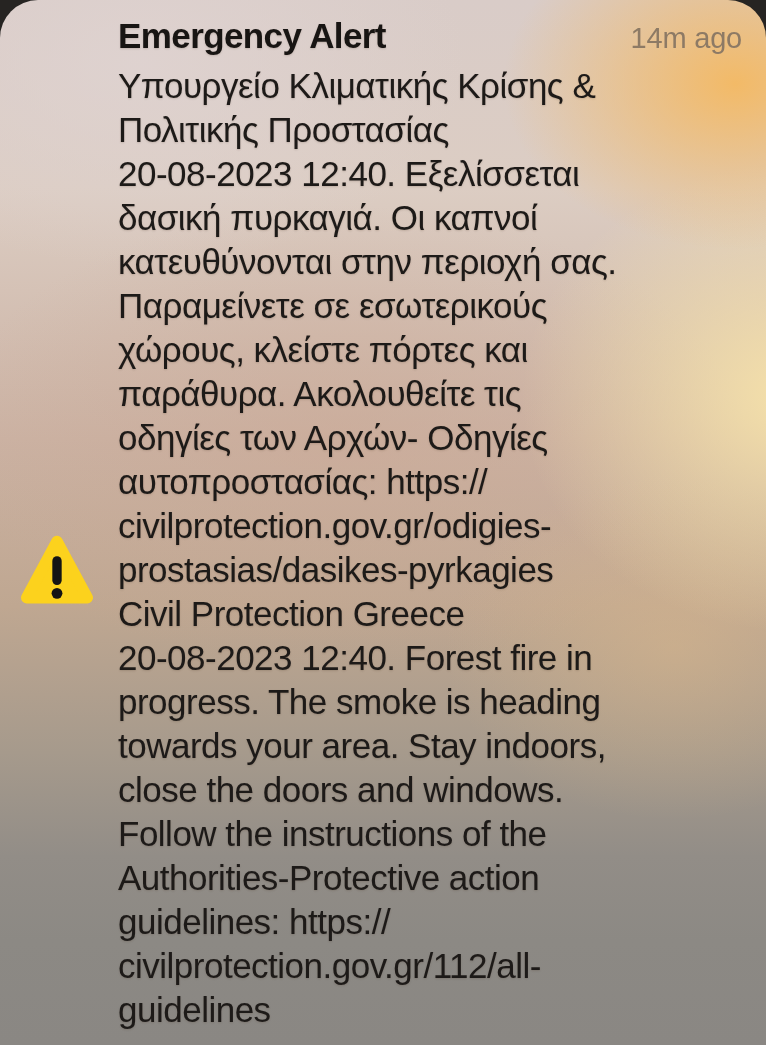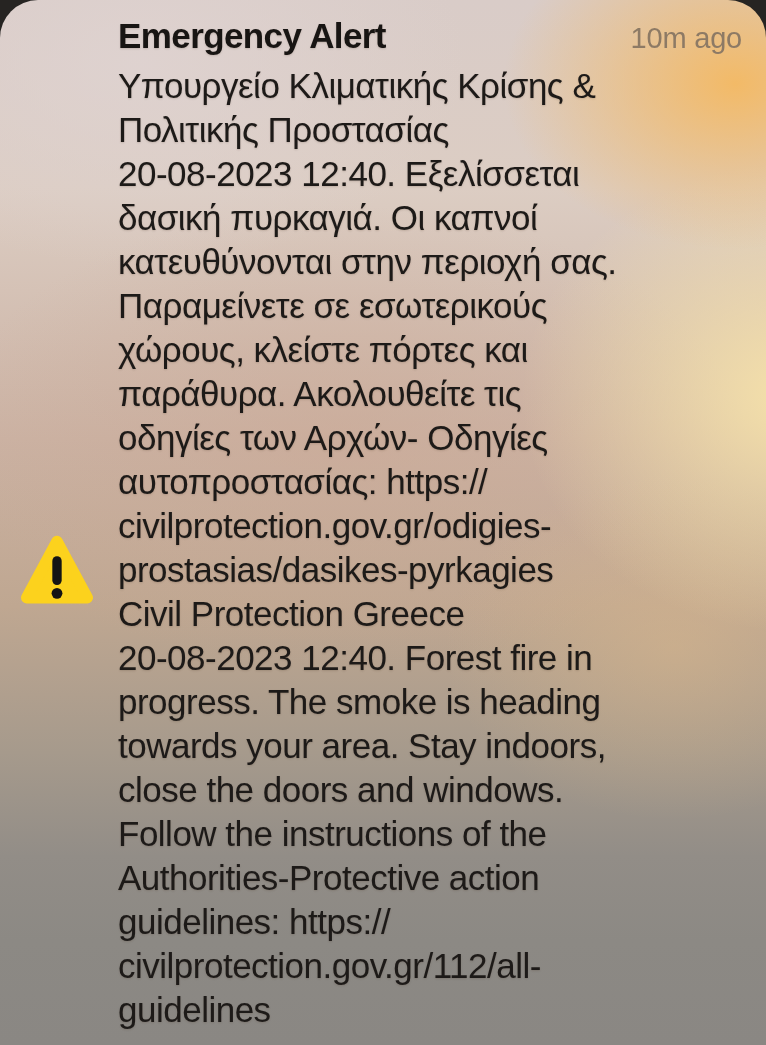--- a/index.html
+++ b/index.html
@@ -91,21 +91,21 @@
         <polygon points="50,12 92,90 8,90" stroke-linejoin="round" stroke-width="16" fill="#FCD21D"></polygon>
         <polygon points="50,12 92,90 8,90" stroke-linejoin="round" stroke-width="16" fill="none" stroke="#FCD21D"></polygon>
         <line x1="50" y1="39" x2="50" y2="66" stroke-width="13" stroke-linecap="round" stroke="#141414"></line>
         <circle cx="50" cy="84" r="7.5" fill="#141414"></circle>
       </svg>
     </div>
 
     <div class="content">
       <div class="header-row">
         <div class="title">Emergency Alert</div>
-        <div class="timestamp">10m ago</div>
+        <div class="timestamp">14m ago</div>
       </div>
       <div class="body-text">Υπουργείο Κλιματικής Κρίσης &amp;
 Πολιτικής Προστασίας
 20-08-2023 12:40. Εξελίσσεται
 δασική πυρκαγιά. Οι καπνοί
 κατευθύνονται στην περιοχή σας.
 Παραμείνετε σε εσωτερικούς
 χώρους, κλείστε πόρτες και
 παράθυρα. Ακολουθείτε τις
 οδηγίες των Αρχών- Οδηγίες

